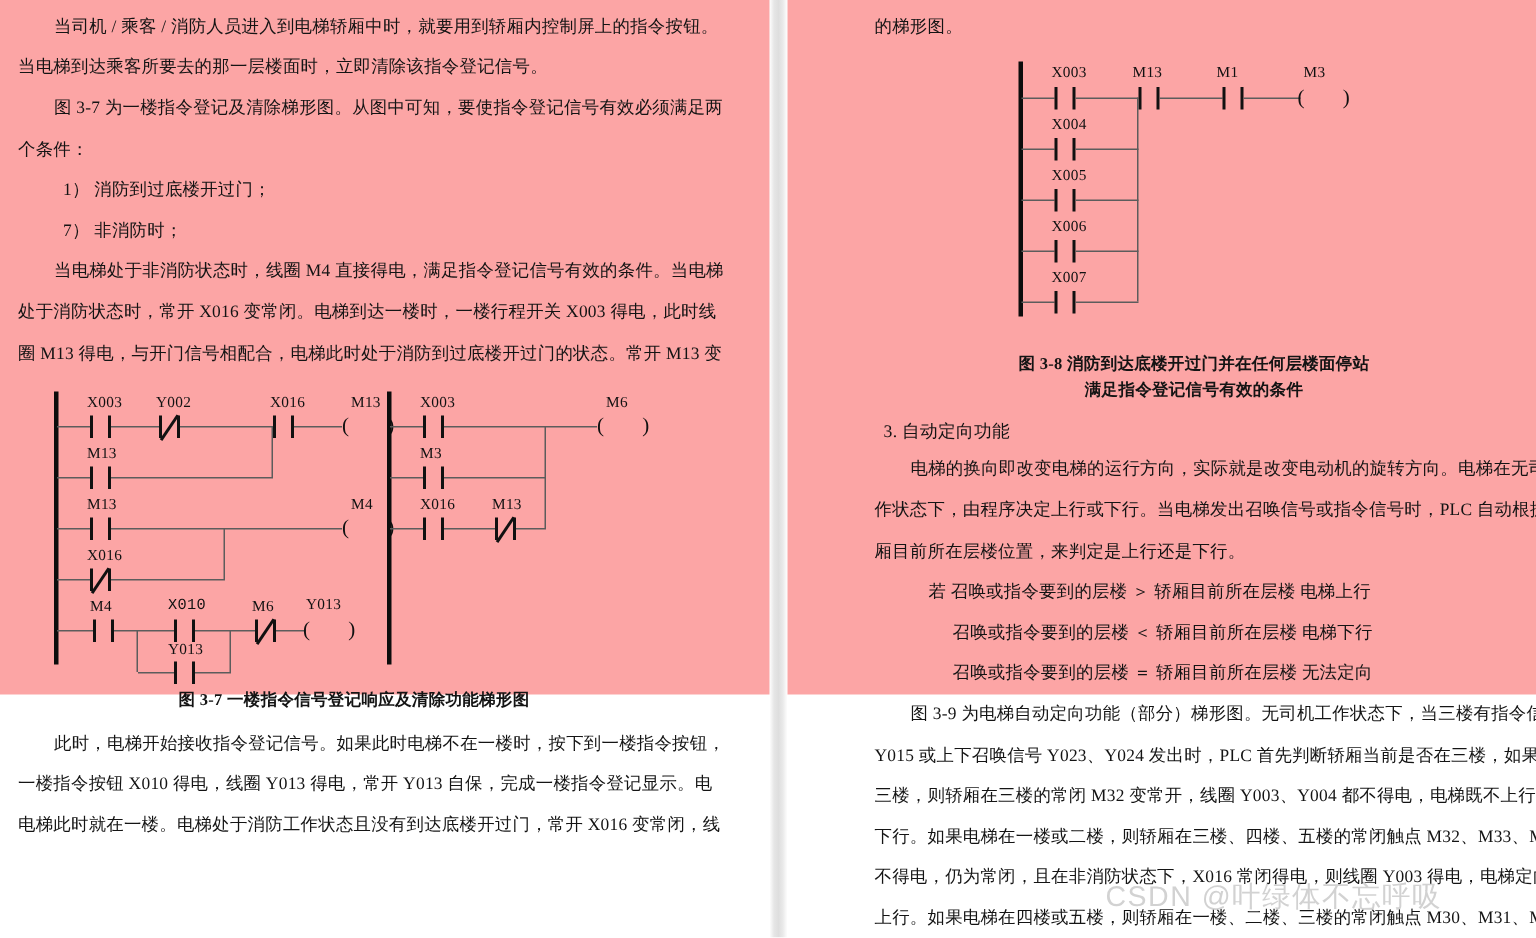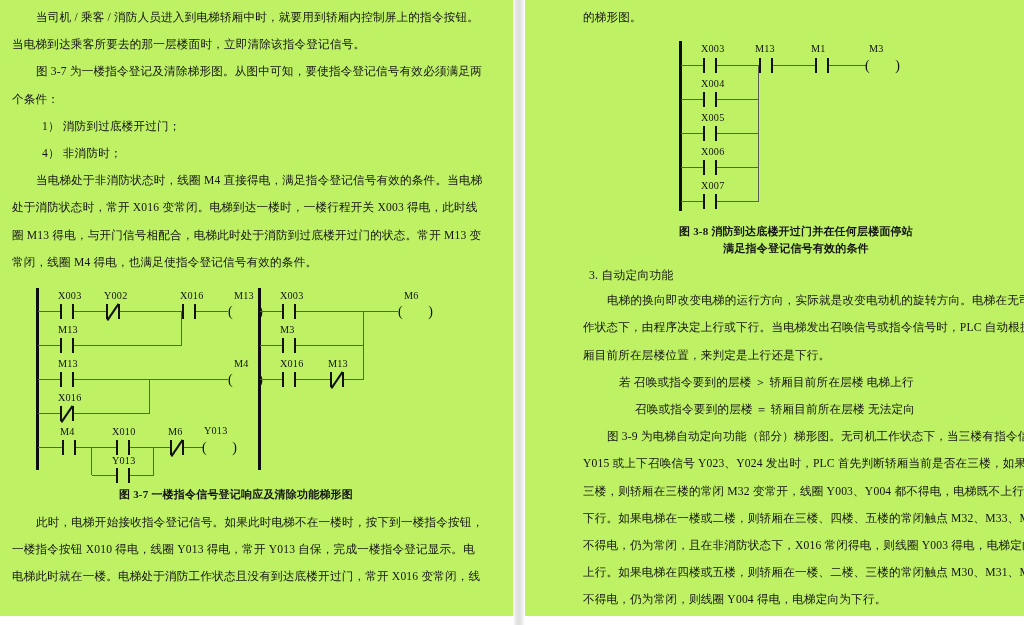--- a/index.html
+++ b/index.html
@@ -6,21 +6,21 @@
   body{
     width:1024px;height:625px;overflow:hidden;
     background:#ffffff;
     font-family:"Liberation Serif","DejaVu Serif",serif;
     color:#141414;
   }
   .page{position:relative;width:1024px;height:625px;}
 
   
   .spread{position:absolute;inset:0;display:flex;}
-  .leaf{position:relative;height:616px;background:#bef264;}
+  .leaf{position:relative;height:463px;background:#fca5a5;}
   .leaf-left{width:513px;}
   .gutter{width:12px;height:625px;
     background:linear-gradient(to right,#ffffff 0%,#e6e6e6 25%,#dedede 50%,#eaeaea 75%,#ffffff 100%);}
   .leaf-right{width:499px;}
 
   .col{position:absolute;}
   .col-left{left:12px;top:0;width:448px;}
   .col-right{left:58px;top:0;width:426px;}
 
   
@@ -92,25 +92,24 @@
 
   <div class="leaf leaf-left">
    <div class="col col-left">
 
      <div style="height:4px"></div>
      <p class="ln ind">当司机 / 乘客 / 消防人员进入到电梯轿厢中时，就要用到轿厢内控制屏上的指令按钮。</p>
      <p class="ln">当电梯到达乘客所要去的那一层楼面时，立即清除该指令登记信号。</p>
      <p class="ln ind">图 3-7 为一楼指令登记及清除梯形图。从图中可知，要使指令登记信号有效必须满足两</p>
      <p class="ln">个条件：</p>
      <p class="ln num">1）  消防到过底楼开过门；</p>
-     <p class="ln num">4）  非消防时；</p>
+     <p class="ln num">7）  非消防时；</p>
      <p class="ln ind">当电梯处于非消防状态时，线圈 M4 直接得电，满足指令登记信号有效的条件。当电梯</p>
      <p class="ln">处于消防状态时，常开 X016 变常闭。电梯到达一楼时，一楼行程开关 X003 得电，此时线</p>
      <p class="ln">圈 M13 得电，与开门信号相配合，电梯此时处于消防到过底楼开过门的状态。常开 M13 变</p>
-     <p class="ln">常闭，线圈 M4 得电，也满足使指令登记信号有效的条件。</p>
 
      <div class="ladder" style="height:196px;margin-top:8px;">
 
        <div class="rail" style="left:24px;top:4px;height:182px;"></div>
 
        <div class="lbl" style="left:46px;top:6px;">X003</div>
        <div class="lbl" style="left:92px;top:6px;">Y002</div>
        <div class="lbl" style="left:168px;top:6px;">X016</div>
        <div class="lbl" style="left:222px;top:6px;">M13</div>
 
@@ -140,21 +139,21 @@
 
        <div class="lbl" style="left:46px;top:108px;">X016</div>
        <div class="wire" style="left:26px;top:129px;width:22px;"></div>
        <div class="nc" style="left:48px;top:122px;">
               <i></i>
             </div>
        <div class="wire" style="left:62px;top:129px;width:76px;"></div>
        <div class="wirev" style="left:137px;top:95px;height:34px;"></div>
 
        <div class="lbl" style="left:48px;top:142px;">M4</div>
-       <div class="lbl" style="left:100px;top:142px;">X010</div>
+       <div class="lbl" style="left:100px;top:142px;font-family:Liberation Mono, monospace;">X010</div>
        <div class="lbl" style="left:156px;top:142px;">M6</div>
        <div class="lbl" style="left:192px;top:141px;">Y013</div>
 
        <div class="wire" style="left:26px;top:163px;width:24px;"></div>
        <div class="no" style="left:50px;top:156px;"></div>
        <div class="wire" style="left:64px;top:163px;width:40px;"></div>
        <div class="no" style="left:104px;top:156px;"></div>
        <div class="wire" style="left:118px;top:163px;width:40px;"></div>
        <div class="nc" style="left:158px;top:156px;">
               <i></i>
@@ -248,36 +247,38 @@
        <div class="wire" style="left:134px;top:130px;width:42px;"></div>
 
        <div class="lbl" style="left:118px;top:143px;">X007</div>
        <div class="wire" style="left:98px;top:164px;width:22px;"></div>
        <div class="no" style="left:120px;top:157px;"></div>
        <div class="wire" style="left:134px;top:164px;width:42px;"></div>
 
        <div class="wirev" style="left:175px;top:28px;height:136px;"></div>
      </div>
 
-     <p class="caption" style="margin-top:8px;">图 3-8    消防到达底楼开过门并在任何层楼面停站</p>
+     <p class="caption" style="margin-top:20px;">图 3-8    消防到达底楼开过门并在任何层楼面停站</p>
      <p class="caption">满足指令登记信号有效的条件</p>
 
      <p class="ln heading" style="margin-top:6px;">3.   自动定向功能</p>
 
      <p class="ln ind">电梯的换向即改变电梯的运行方向，实际就是改变电动机的旋转方向。电梯在无司机工</p>
      <p class="ln">作状态下，由程序决定上行或下行。当电梯发出召唤信号或指令信号时，PLC 自动根据轿</p>
      <p class="ln">厢目前所在层楼位置，来判定是上行还是下行。</p>
      <p class="ln ind2">若  召唤或指令要到的层楼  ＞  轿厢目前所在层楼        电梯上行</p>
+     <p class="ln ind3">召唤或指令要到的层楼  ＜  轿厢目前所在层楼         电梯下行</p>
      <p class="ln ind3">召唤或指令要到的层楼  ＝  轿厢目前所在层楼         无法定向</p>
      <p class="ln ind">图 3-9 为电梯自动定向功能（部分）梯形图。无司机工作状态下，当三楼有指令信号</p>
      <p class="ln">Y015 或上下召唤信号 Y023、Y024 发出时，PLC 首先判断轿厢当前是否在三楼，如果就在</p>
      <p class="ln">三楼，则轿厢在三楼的常闭 M32 变常开，线圈 Y003、Y004 都不得电，电梯既不上行也不</p>
      <p class="ln">下行。如果电梯在一楼或二楼，则轿厢在三楼、四楼、五楼的常闭触点 M32、M33、M34</p>
      <p class="ln">不得电，仍为常闭，且在非消防状态下，X016 常闭得电，则线圈 Y003 得电，电梯定向为</p>
      <p class="ln">上行。如果电梯在四楼或五楼，则轿厢在一楼、二楼、三楼的常闭触点 M30、M31、M32</p>
      <p class="ln">不得电，仍为常闭，则线圈 Y004 得电，电梯定向为下行。</p>
 
    </div>
   </div>
 
  </div>
 
+ <div class="wm">CSDN @叶绿体不忘呼吸</div>
 </div>
 
 </body></html>

